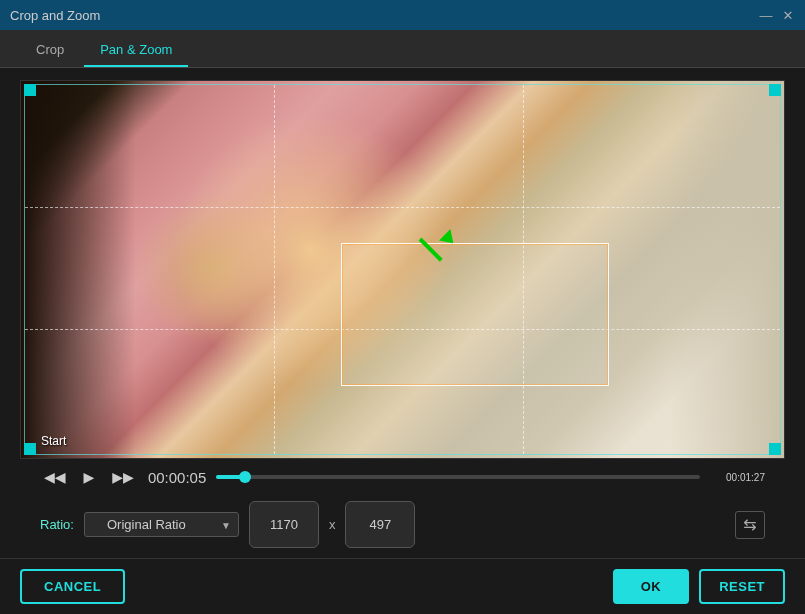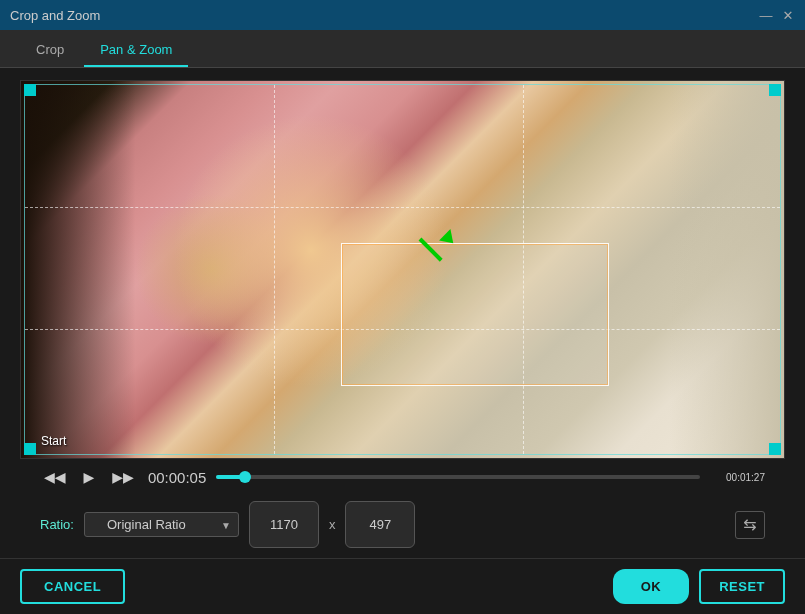--- a/index.html
+++ b/index.html
@@ -365,21 +365,21 @@
       display: flex;
       gap: 10px;
     }
     .btn-ok {
       background: #2dd;
       border: none;
       color: #1a1a1a;
       padding: 8px 28px;
       font-size: 13px;
       font-weight: bold;
-      border-radius: 12px;
+      border-radius: 4px;
       cursor: pointer;
       letter-spacing: 0.5px;
     }
     .btn-cancel {
       background: #1a1a1a;
       border: 2px solid #2dd;
       color: #2dd;
       padding: 8px 18px;
       font-size: 13px;
       font-weight: bold;

